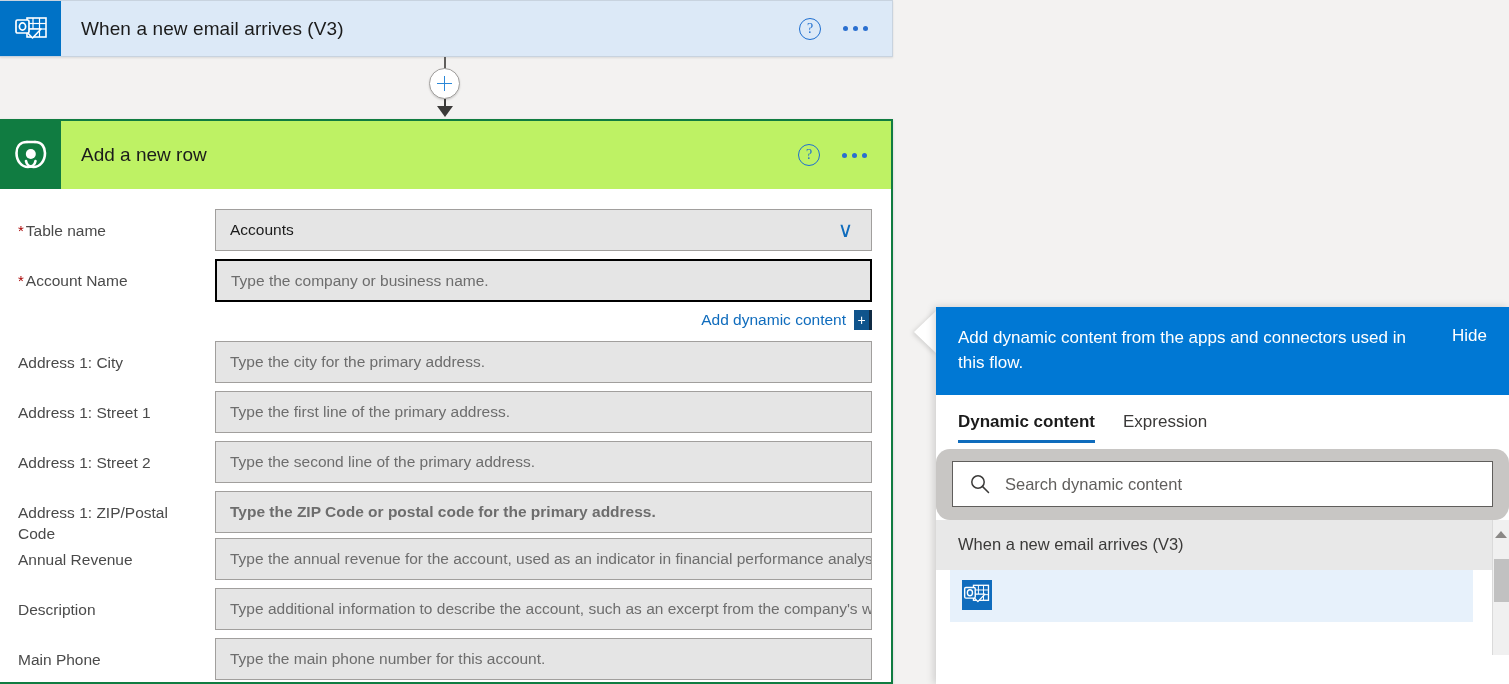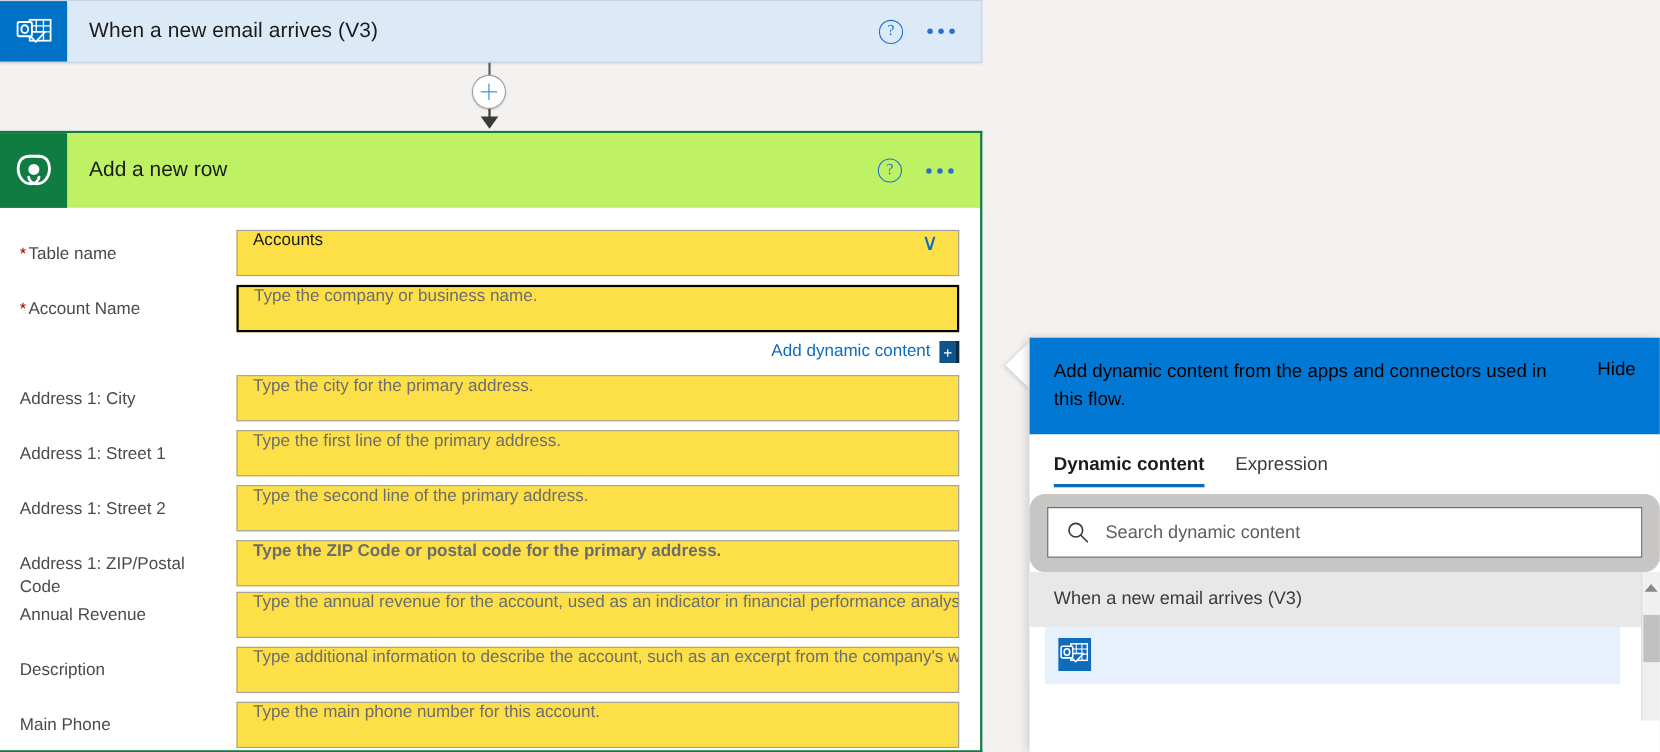--- a/index.html
+++ b/index.html
@@ -118,22 +118,22 @@
     font-size: 15.5px; color: #4a4a4a;
     line-height: 21px;
     padding-top: 11px;
     word-wrap: break-word;
   }
   .field-label .req { color: #a80000; font-size: 15px; margin-right: 2px; }
   .field-control { flex: 1; position: relative; }
 
   .txt {
     width: 657px; height: 42px;
-    border: 1px solid #a19f9d; background: #fde047;
-    display: flex; 
+    border: 1px solid #a19f9d; background: #e5e5e5;
+    display: flex; align-items: center;
     padding: 0 14px;
     font-size: 15.5px; color: #1b1b1b;
     overflow: hidden; white-space: nowrap;
     cursor: text;
   }
   .txt .ph { color: #6d6d6d; white-space: nowrap; }
   .txt.focused { border: 2px solid #000000; height: 43px; }
   .txt.select { justify-content: space-between; }
   .chev {
     color: #0f6cbd; font-size: 21px; line-height: 1; padding-right: 4px;
@@ -161,21 +161,21 @@
   }
   #flyout-pointer {
     position: absolute; left: 914px; top: 310px;
     width: 0; height: 0;
     border-top: 22px solid transparent;
     border-bottom: 22px solid transparent;
     border-right: 23px solid #ffffff;
     filter: drop-shadow(-2px 1px 2px rgba(0,0,0,.13));
   }
   .fly-banner {
-    background: #0078d4; color: #000000;
+    background: #0078d4; color: #ffffff;
     padding: 18px 22px 20px 22px;
     display: flex; align-items: flex-start; justify-content: space-between;
     gap: 14px;
   }
   .fly-banner .msg { font-size: 17px; line-height: 25px; max-width: 452px; }
   .fly-banner .hide { font-size: 17px; cursor: pointer; white-space: nowrap; padding-top: 1px; }
 
   .fly-tabs {
     display: flex; gap: 28px; padding: 0 22px;
     background: #fff; height: 54px; align-items: center;

